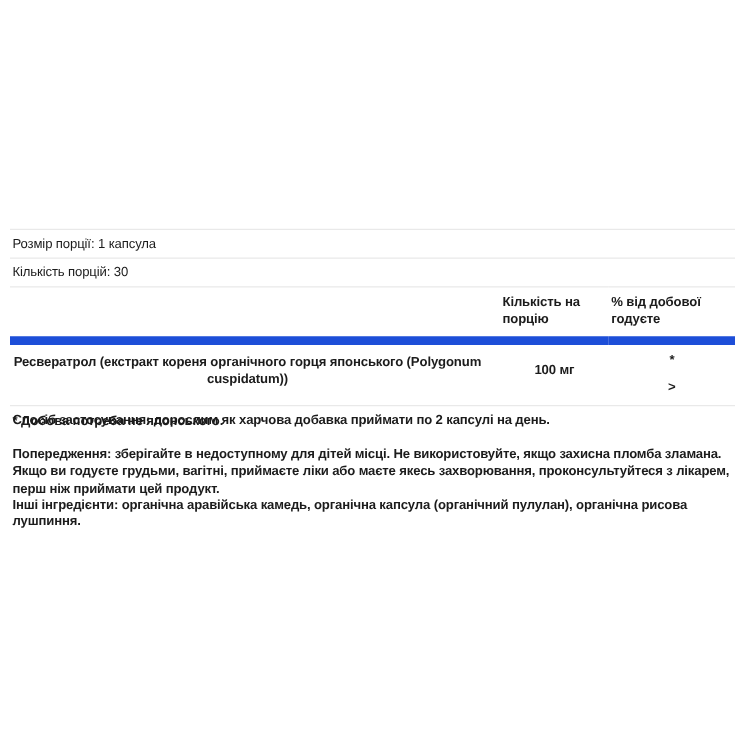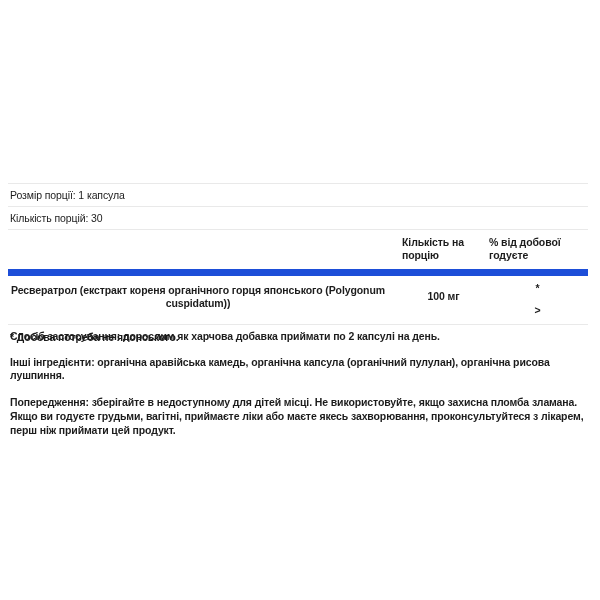--- a/index.html
+++ b/index.html
@@ -152,16 +152,16 @@
       </tr>
     </tbody>
   </table>
 
   <div class="footnote">* Добова потреба не японського.</div>
 </div>
 
 <div class="paragraphs">
   <p class="para">Спосіб застосування: дорослим як харчова добавка приймати по 2 капсулі на день.</p>
 
+  <p class="para warning">Попередження: зберігайте в недоступному для дітей місці.  Не використовуйте, якщо захисна пломба зламана.  Якщо ви годуєте грудьми, вагітні, приймаєте ліки або маєте якесь захворювання, проконсультуйтеся з лікарем, перш ніж приймати цей продукт.</p>
+
   <p class="para">Інші інгредієнти: органічна аравійська камедь, органічна капсула (органічний пулулан), органічна рисова лушпиння.</p>
-
-  <p class="para warning">Попередження: зберігайте в недоступному для дітей місці.  Не використовуйте, якщо захисна пломба зламана.  Якщо ви годуєте грудьми, вагітні, приймаєте ліки або маєте якесь захворювання, проконсультуйтеся з лікарем, перш ніж приймати цей продукт.</p>
 </div>
 
 </body></html>

